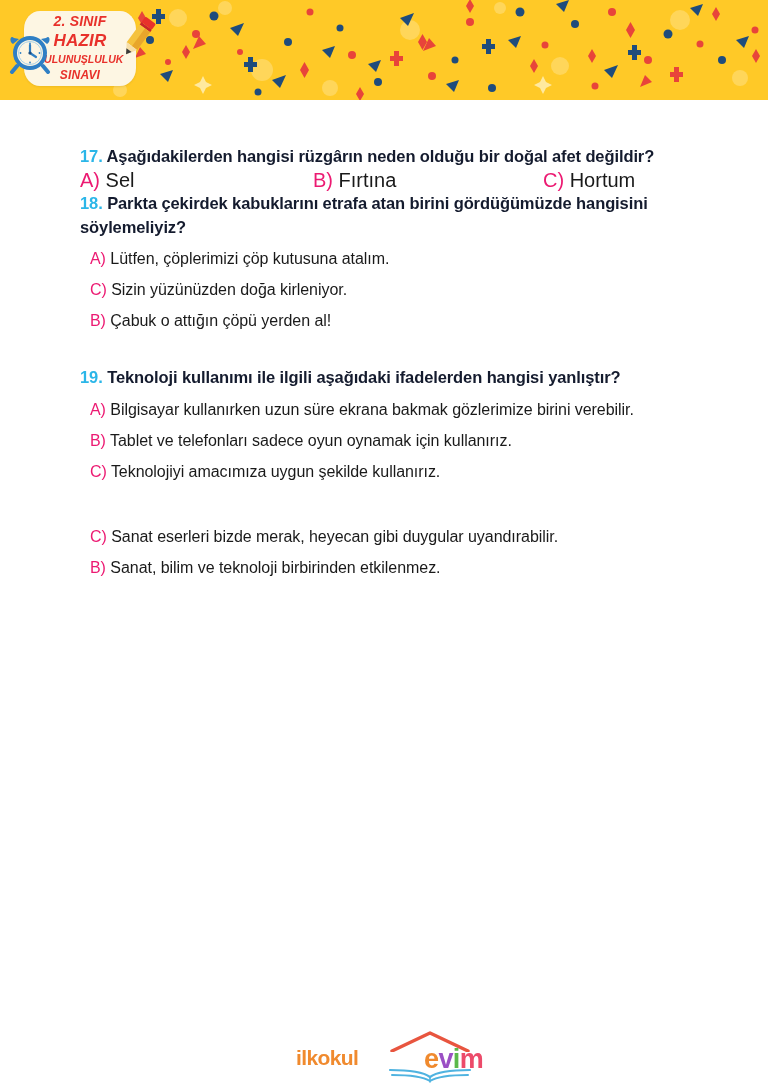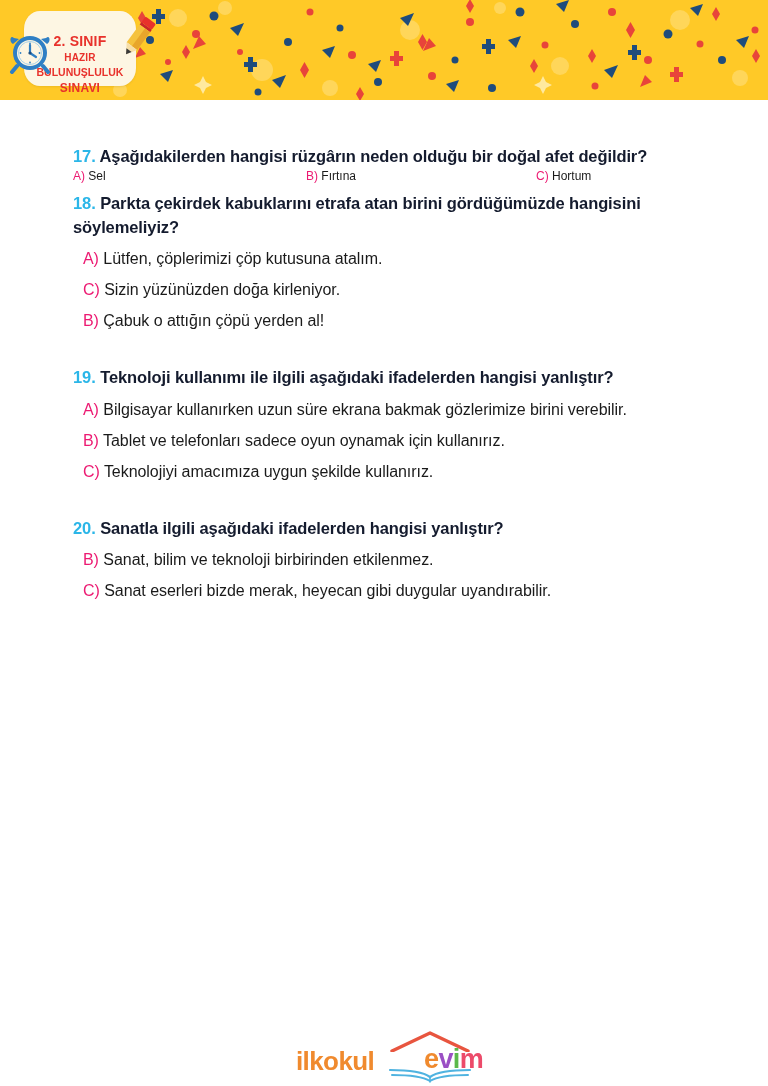--- a/index.html
+++ b/index.html
@@ -46,39 +46,40 @@
     top: 11px;
     width: 112px;
     height: 75px;
     background: #FDF6E3;
     border-radius: 16px / 18px;
     box-shadow: 0 1px 2px rgba(160,120,10,0.18);
   }
   .title-lines {
     position: absolute;
     left: 24px;
-    top: 27px;
+    top: 10px;
     width: 112px;
     height: 75px;
     display: flex;
     flex-direction: column;
     align-items: center;
     justify-content: center;
     gap: 4px;
     text-align: center;
+    font-style: italic;
   }
   .title-line {
     color: #E8312B;
     font-weight: bold;
     line-height: 1.04;
     letter-spacing: 0.2px;
     white-space: nowrap;
   }
   .tl-1 { font-size: 14px; }
-  .tl-2 { font-size: 10px; }
+  .tl-2 { font-size: 17px; }
   .tl-3 { font-size: 10.5px; letter-spacing: 0; }
   .tl-4 { font-size: 12px; }
 
   .clock-icon {
     position: absolute;
     left: 7px;
     top: 28px;
     width: 46px;
     height: 46px;
   }
@@ -94,21 +95,21 @@
   .sheet {
     position: absolute;
     left: 0;
     top: 100px;
     width: 768px;
     height: 986px;
     background: #ffffff;
   }
   .questions {
     position: absolute;
-    left: 73px;
+    left: 80px;
     top: 45px;
     width: 640px;
   }
 
   .question {
     margin-bottom: 0;
   }
   .q-gap-small { height: 0px; }
   .q-gap-large { height: 26px; }
 
@@ -137,21 +138,21 @@
   .opt-letter {
     color: #EC1A72;
     font-weight: normal;
   }
 
   
   .opt-row {
     display: block;
     position: relative;
     height: 23px;
-    font-size: 12px;
+    font-size: 20px;
     color: #1A1A1A;
     padding-left: 2px;
   }
   .opt-row .opt-inline {
     position: absolute;
     top: 0;
     white-space: nowrap;
   }
   .opt-col-a { left: 0px; }
   .opt-col-b { left: 233px; }
@@ -170,21 +171,21 @@
     left: 50%;
     top: 6px;
     transform: translateX(-50%);
     width: 180px;
     height: 52px;
   }
   .logo-ilkokul {
     position: absolute;
     left: 2px;
     top: 16px;
-    font-size: 26px;
+    font-size: 21px;
     font-weight: bold;
     color: #F08A2E;
     letter-spacing: -0.6px;
   }
   .logo-evim {
     position: absolute;
     left: 98px;
     top: 14px;
     font-size: 27px;
     font-weight: bold;
@@ -410,31 +411,27 @@
       </p>
       <p class="opt">
         <span class="opt-letter">C)</span>
         <span>Teknolojiyi amacımıza uygun şekilde kullanırız.</span>
       </p>
     </div>
 
     <div class="q-gap-large"></div>
 
     <div class="question">
-      <p class="q-stem">
-        <span class="q-num">20.</span>
-        <span>Sanatla ilgili aşağıdaki ifadelerden hangisi yanlıştır?</span>
+      <p class="opt">
+        <span class="opt-letter">C)</span>
+        <span>Sanat eserleri bizde merak, heyecan gibi duygular uyandırabilir.</span>
       </p>
       <p class="opt">
         <span class="opt-letter">B)</span>
         <span>Sanat, bilim ve teknoloji birbirinden etkilenmez.</span>
-      </p>
-      <p class="opt">
-        <span class="opt-letter">C)</span>
-        <span>Sanat eserleri bizde merak, heyecan gibi duygular uyandırabilir.</span>
       </p>
     </div>
 
   </div>
 </div>
 
 <div class="footer-logo">
   <div class="logo-wrap">
 
     <svg class="logo-house" viewBox="0 0 84 22" aria-hidden="true">

